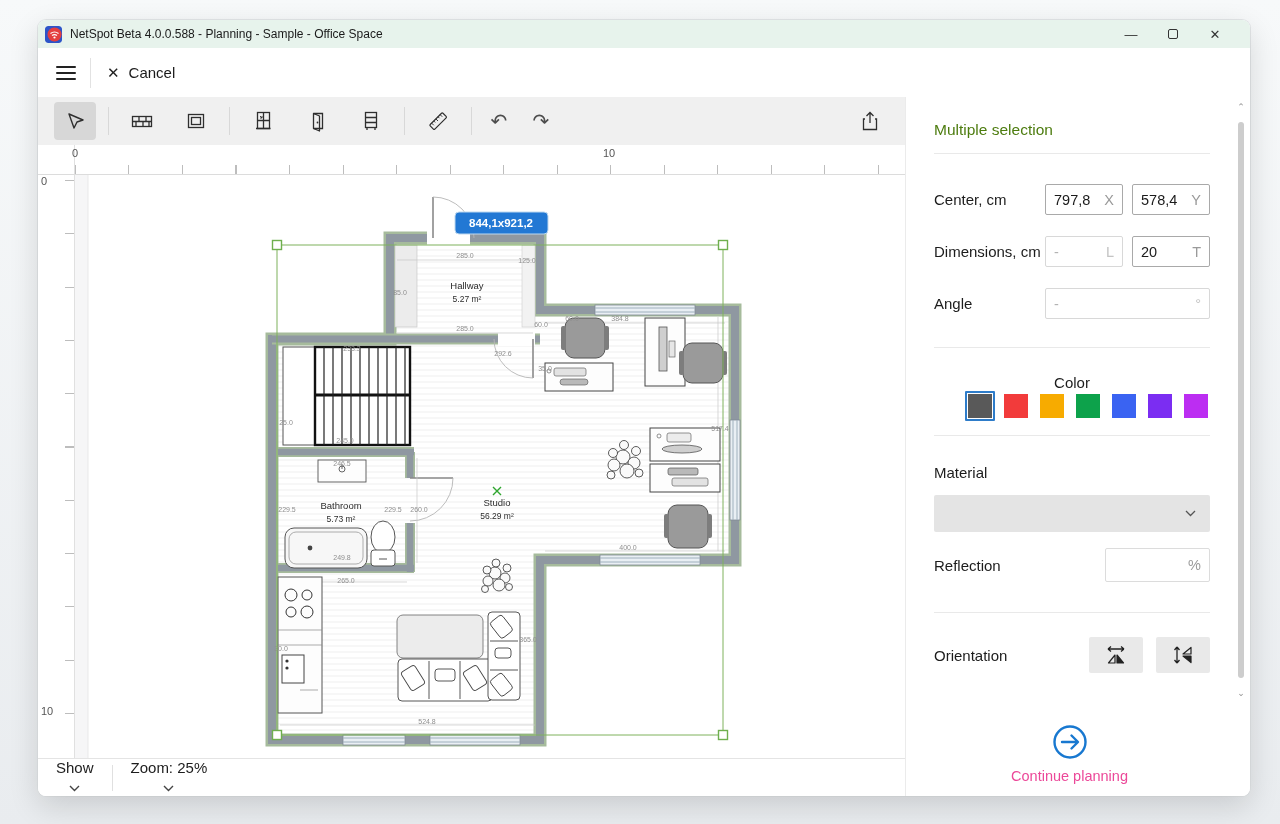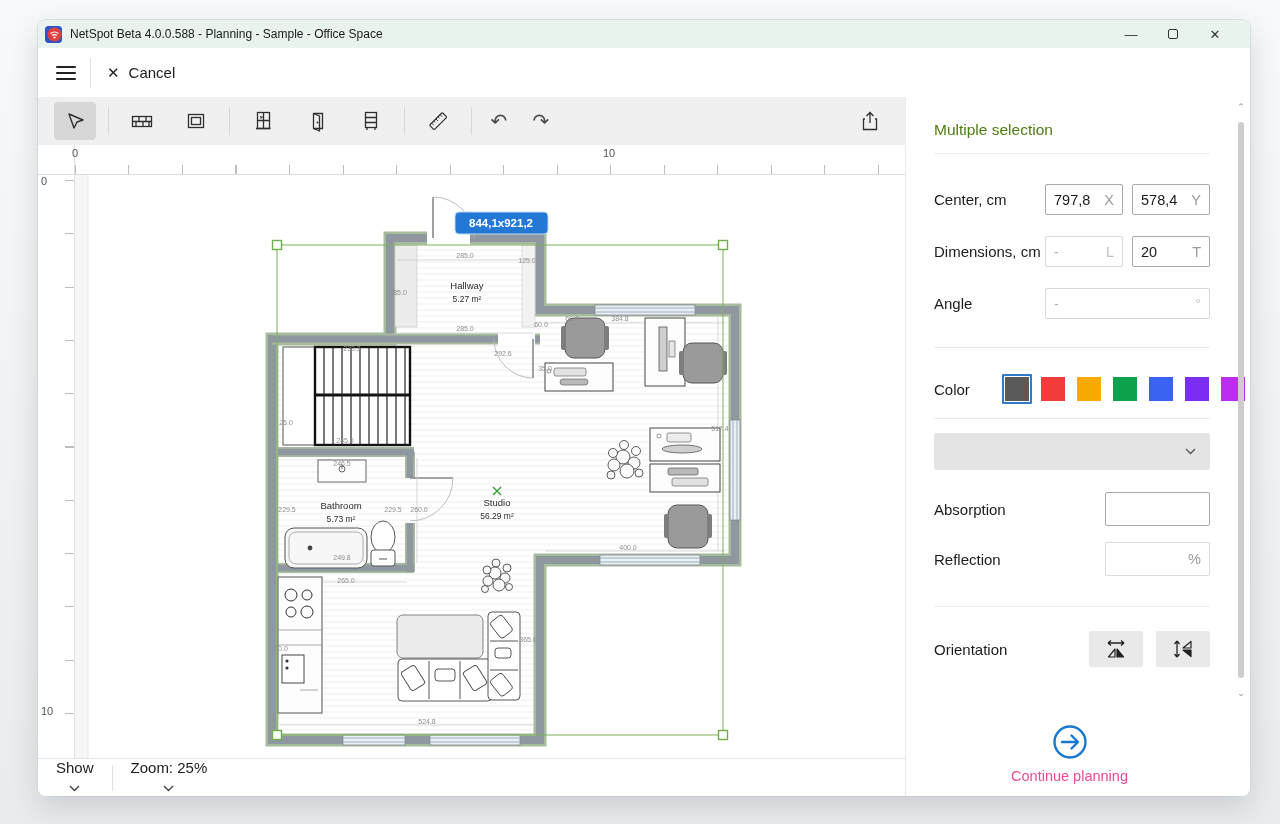--- a/index.html
+++ b/index.html
@@ -70,21 +70,21 @@
   .pinput .val { flex:1 1 auto; color:#1b1b1b; }
   .pinput .suf { color:#9a9a9a; margin-left:6px; }
   .pinput.dim { border-color:#d8d8d8; }
   .pinput.dim .val { color:#b3b3b3; }
   .pinput.dim .suf { color:#c4c4c4; }
   .row-center { margin-top:30px; }
   .row-gap { margin-top:21px; }
   .xy { display:flex; gap:9px; margin-left:auto; }
   .xy .pinput { width:78px; }
   .angleinput { width:165px; margin-left:auto; }
-  .colorrow { margin-top:26px; display:flex; align-items:center; }
+  .colorrow { margin-top:26px; display:flex; align-items:center;flex-direction:column; }
   .swatches { display:flex; gap:6px; margin-left:32px; }
   .swatchw { width:30px; height:30px; display:flex; align-items:center; justify-content:center; border:2px solid transparent; border-radius:1px; }
   .swatchw.selected { border-color:#2e7cc9; }
   .swatch { width:24px; height:24px; }
   .matlabel { margin-top:28px; }
   .matdrop { margin-top:14px; height:37px; background:#e4e4e4; border-radius:2px; display:flex; align-items:center; justify-content:flex-end; padding-right:14px; }
   .smallinput { width:105px; margin-left:auto; height:34px; }
   .smallinput.reflect { border-color:#dcdcdc; }
   .orirow { margin-top:24px; display:flex; align-items:center; }
   .oributtons { display:flex; gap:13px; margin-left:auto; }
@@ -530,32 +530,27 @@
                 <span class="swatch" style="background-color: rgb(123, 45, 242);"></span>
               </span>
             <span class="swatchw">
                 <span class="swatch" style="background-color: rgb(188, 45, 242);"></span>
               </span>
           </div>
         </div>
 
         <div class="pdivider" style="margin-top:14px"></div>
 
+        <div class="matlabel plabel">Material</div>
         <div class="matdrop">
           <svg class="chev" viewBox="0 0 11 7">
             <path d="M1 1 L5.5 5.5 L10 1" fill="none" stroke="#555" stroke-width="1.3"></path>
           </svg>
         </div>
 
-        <div class="prow" style="margin-top:22px">
-          <span class="plabel">Absorption</span>
-          <div class="pinput smallinput">
-            <span class="val"></span>
-          </div>
-        </div>
 
         <div class="prow" style="margin-top:16px">
           <span class="plabel">Reflection</span>
           <div class="pinput smallinput reflect">
             <span class="val"></span>
             <span class="suf">%</span>
           </div>
         </div>
 
         <div class="pdivider" style="margin-top:30px"></div>

